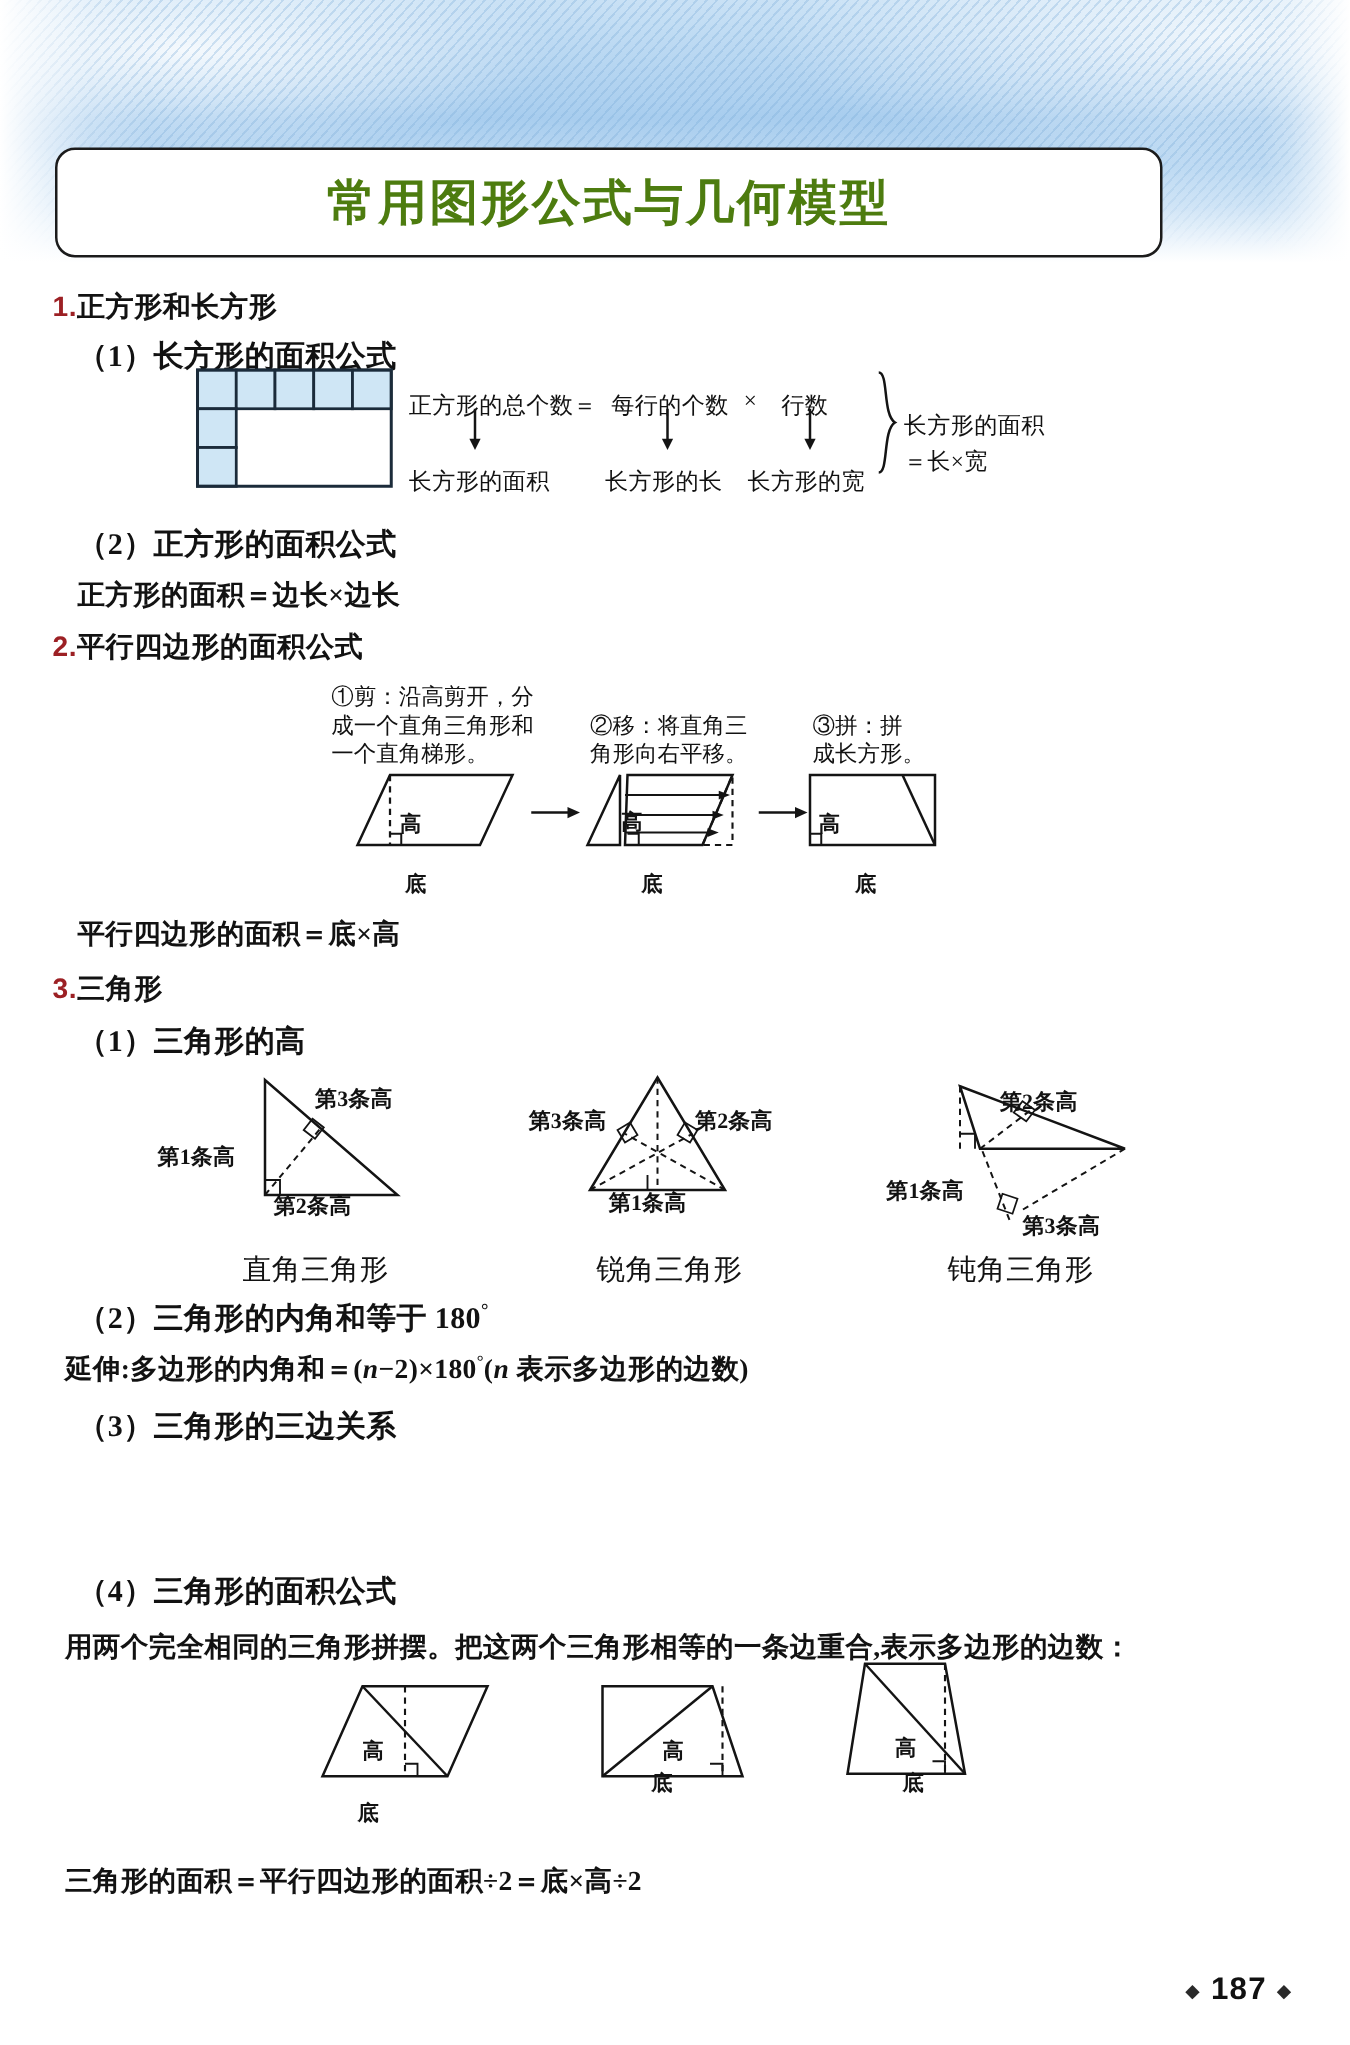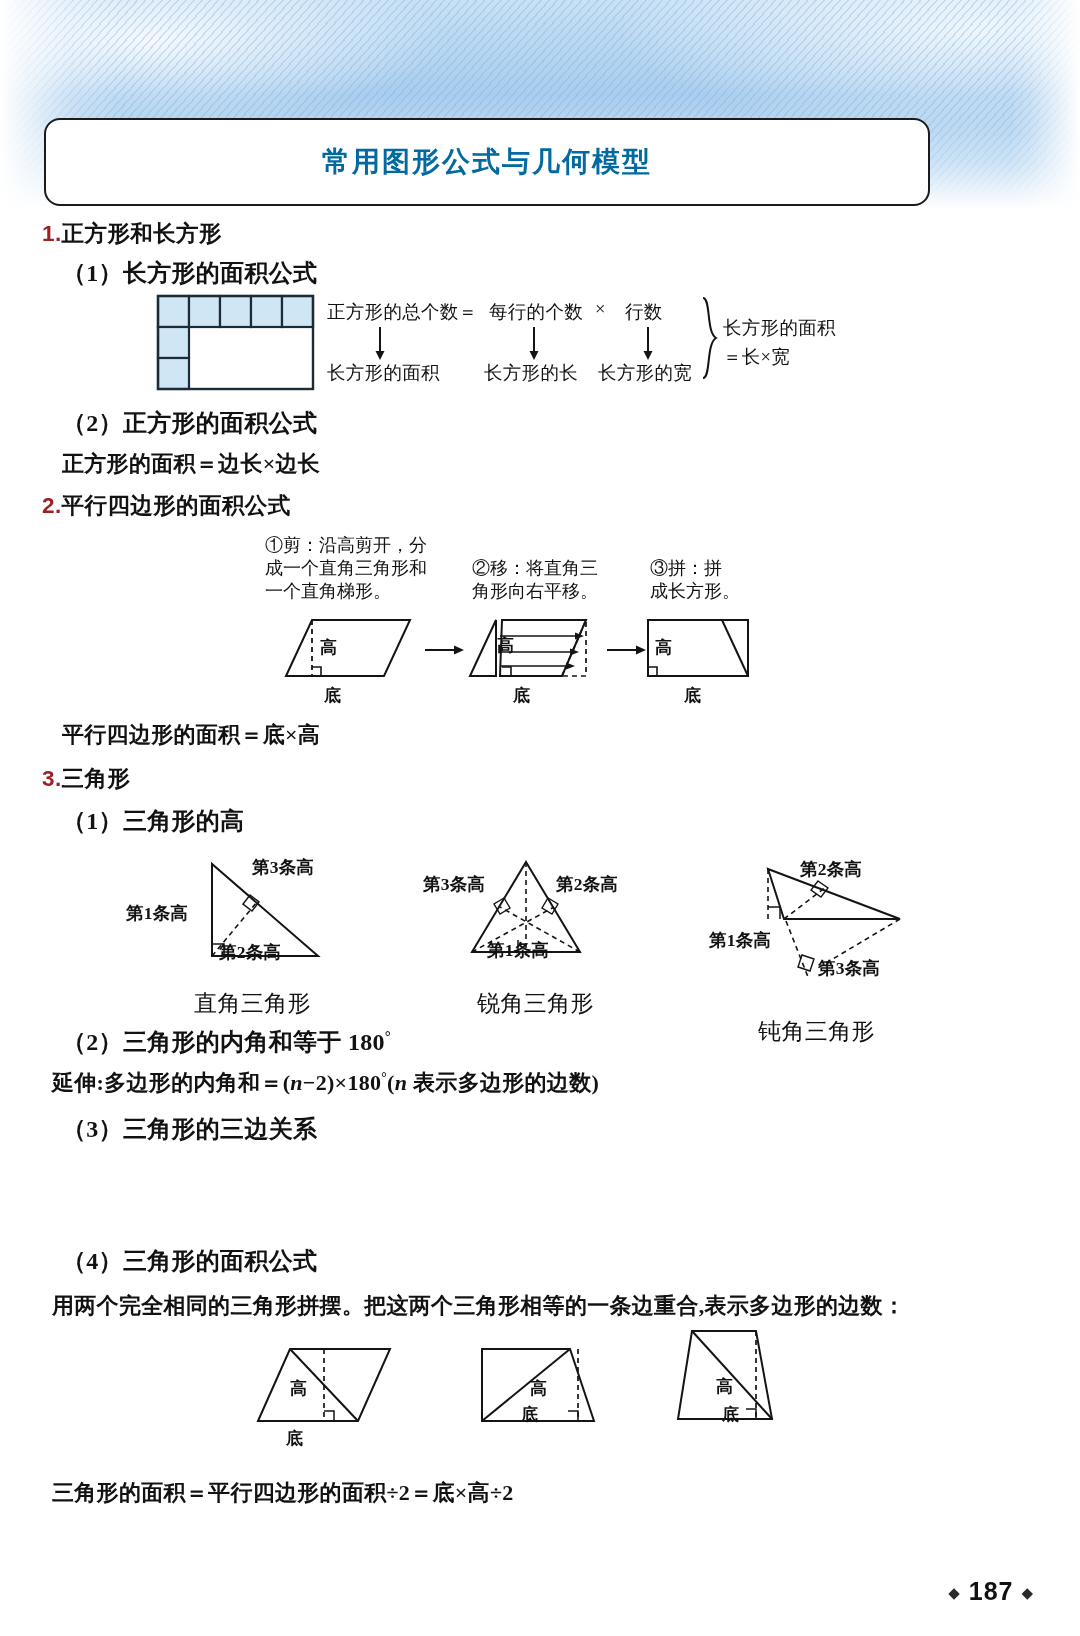--- a/index.html
+++ b/index.html
@@ -58,32 +58,33 @@
     border: 2.5px solid #1b1b1b;
     border-radius: 16px;
     box-sizing: border-box;
     display: flex;
     align-items: center;
     justify-content: center;
   }
   .title-text {
     font-family: Liberation Mono, monospace;
     font-weight: bold;
-    font-size: 28px;
+    font-size: 39px;
     letter-spacing: 2px;
-    color: #0369a1;
+    color: #4d7c0f;
     white-space: nowrap;
   }
 
   
   .t {
     position: absolute;
     white-space: nowrap;
     color: #121212;
     font-family: "Liberation Serif", "DejaVu Serif", serif;
+    margin-top: 12px;
   }
   .sec-head {
     font-family: "Liberation Sans", "DejaVu Sans", sans-serif;
     font-weight: bold;
     font-size: 22.5px;
     letter-spacing: 0.4px;
   }
   .sec-num {
     color: #9c2024;
     font-weight: bold;
@@ -316,21 +317,21 @@
     <line x1="34" y1="56" x2="56" y2="112" stroke="#141414" stroke-width="1.6" stroke-dasharray="5,4"></line>
     <line x1="148" y1="54" x2="64" y2="104" stroke="#141414" stroke-width="1.6" stroke-dasharray="5,4"></line>
 
     <polyline points="16,42 28,42 28,54" fill="none" stroke="#141414" stroke-width="1.5"></polyline>
     <polygon points="66,16 76,23 69,32 59,25" fill="none" stroke="#141414" stroke-width="1.4"></polygon>
     <polygon points="50,90 62,94 58,106 46,102" fill="none" stroke="#141414" stroke-width="1.4"></polygon>
   </svg>
   <div class="t diag-label" style="left:800px; top:857px;">第2条高</div>
   <div class="t diag-label" style="left:709px; top:928px;">第1条高</div>
   <div class="t diag-label" style="left:818px; top:956px;">第3条高</div>
-  <div class="t cap" style="left:758px; top:1016px;">钝角三角形</div>
+  <div class="t cap" style="left:758px; top:988px;">钝角三角形</div>
 
   <div class="t sub-head" style="left:62px; top:1026px;">
     <span>（2）三角形的内角和等于 180</span><span class="sup">°</span>
   </div>
 
   <div class="t body-line" style="left:52px; top:1068px;">
     <span>延伸:多边形的内角和＝(</span><span class="ital">n</span><span>−2)×180</span><span class="sup">°</span><span>(</span><span class="ital">n</span><span> 表示多边形的边数)</span>
   </div>
 
   <div class="t sub-head" style="left:62px; top:1113px;">（3）三角形的三边关系</div>

